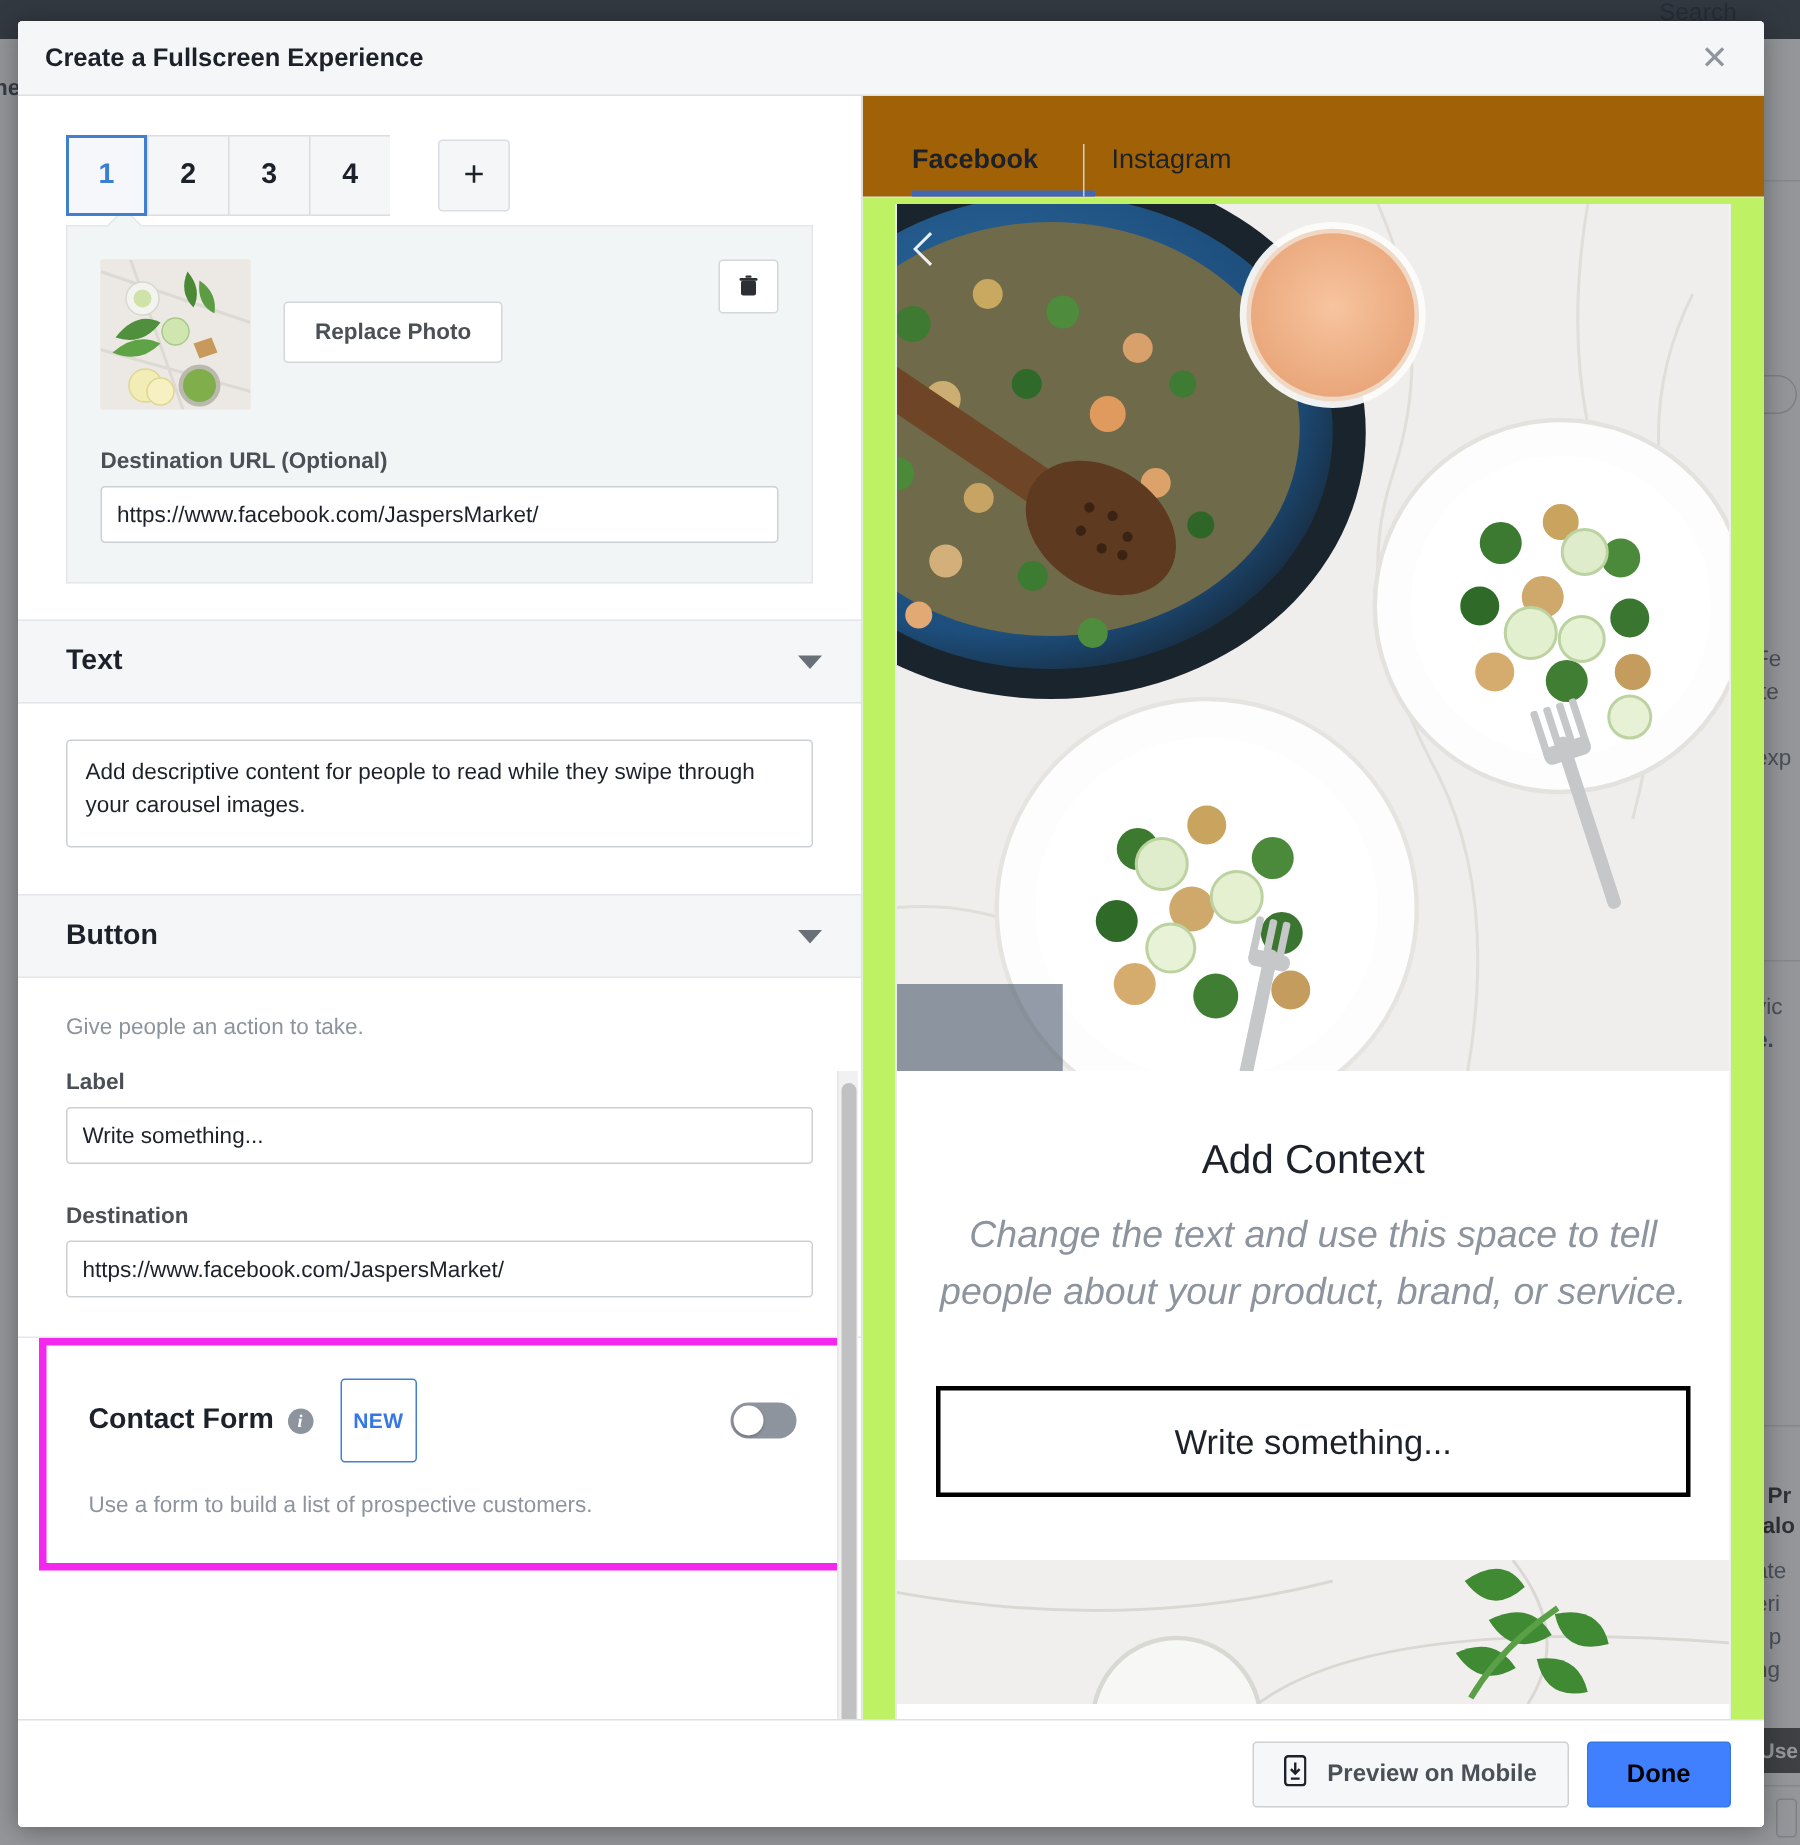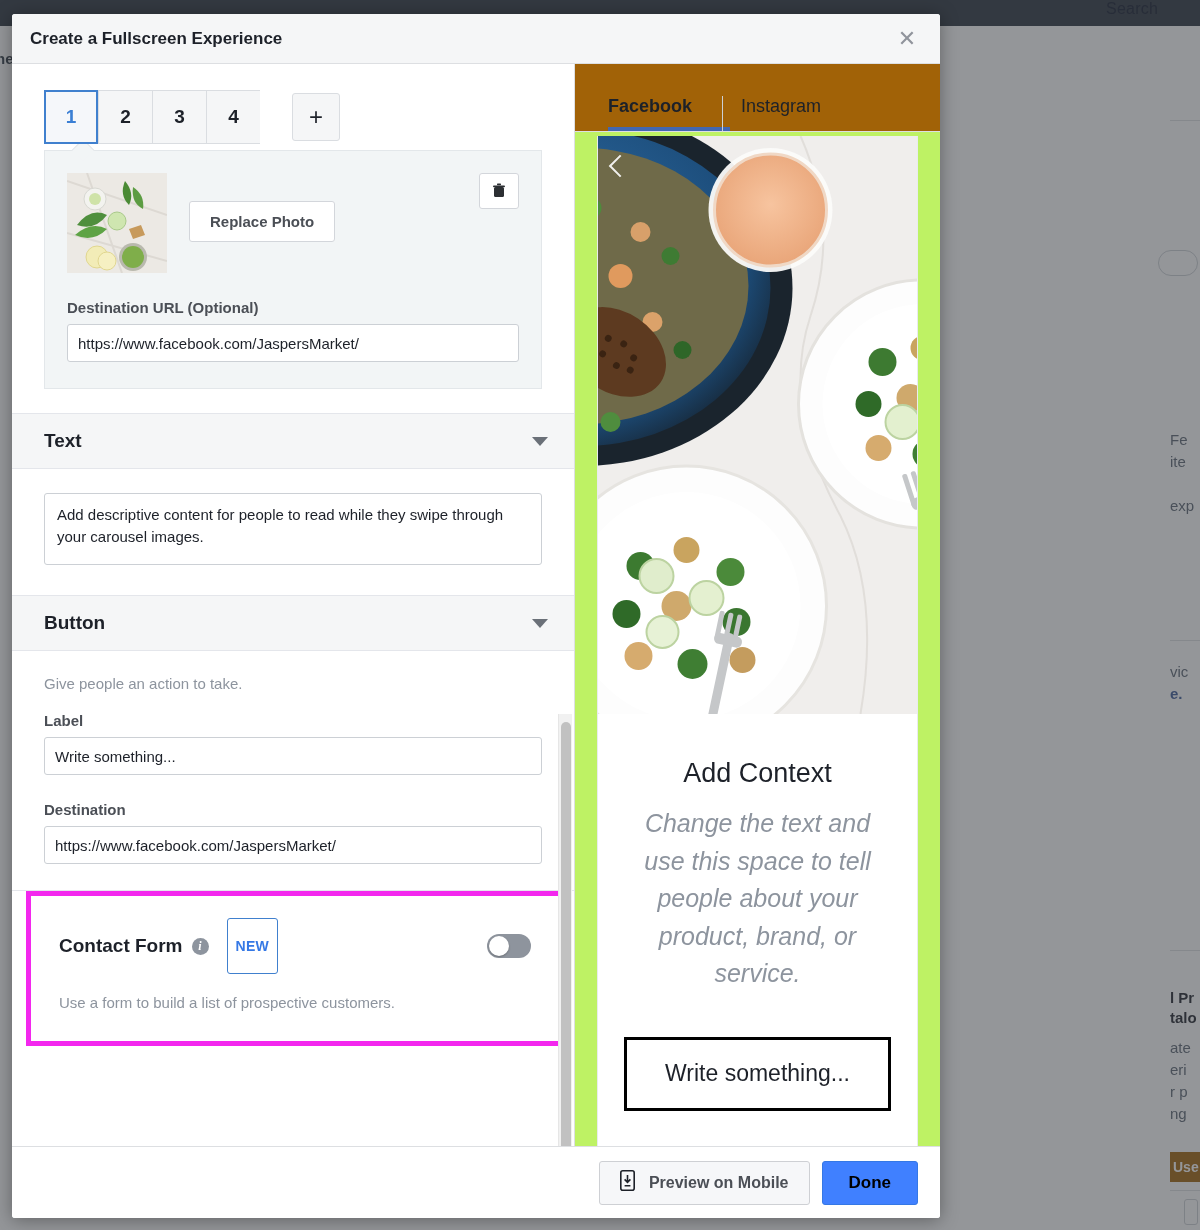--- a/index.html
+++ b/index.html
@@ -31,33 +31,33 @@
   }
   #bg-rule-a { position:absolute; right:0; top:120px; width:30px; height:1px; background:#dddfe2;}
   #bg-rule-b { position:absolute; right:0; top:640px; width:30px; height:1px; background:#dddfe2;}
   #bg-rule-c { position:absolute; right:0; top:950px; width:30px; height:1px; background:#dddfe2;}
   #bg-pill {
     position: absolute; right: 2px; top: 250px; width: 40px; height: 26px;
     border: 1px solid #ccd0d5; border-radius: 13px;
   }
   #bg-blue-btn {
     position: absolute; right: 0; top: 1152px; width: 30px; height: 30px;
-    background: #a16207;
+    background: #404040;
   }
   #bg-blue-btn span { color:#fff; font-size:14px; font-weight:bold; line-height:30px; padding-left:3px; display:block;}
   #bg-bottom-boxes { position:absolute; right:0; bottom:0; width:30px; height:40px; border-top:1px solid #dddfe2;}
   #bg-bottom-boxes i { display:block; position:absolute; top:8px; right:2px; width:14px; height:26px; border:1px solid #ccd0d5; border-radius:3px;}
 
   
   #veil { position: absolute; inset: 0; background: rgba(60,64,70,.55); }
 
   
   #modal {
     position: absolute; left: 12px; top: 14px;
-    width: 928px; height: 1204px;
+    width: 1164px; height: 1204px;
     background: #ffffff;
     border-radius: 3px;
     box-shadow: 0 2px 18px rgba(0,0,0,.35);
     display: flex; flex-direction: column;
     overflow: hidden;
   }
   #modal-header {
     height: 50px; flex: 0 0 50px;
     background: #f5f6f7;
     border-bottom: 1px solid #dddfe2;

